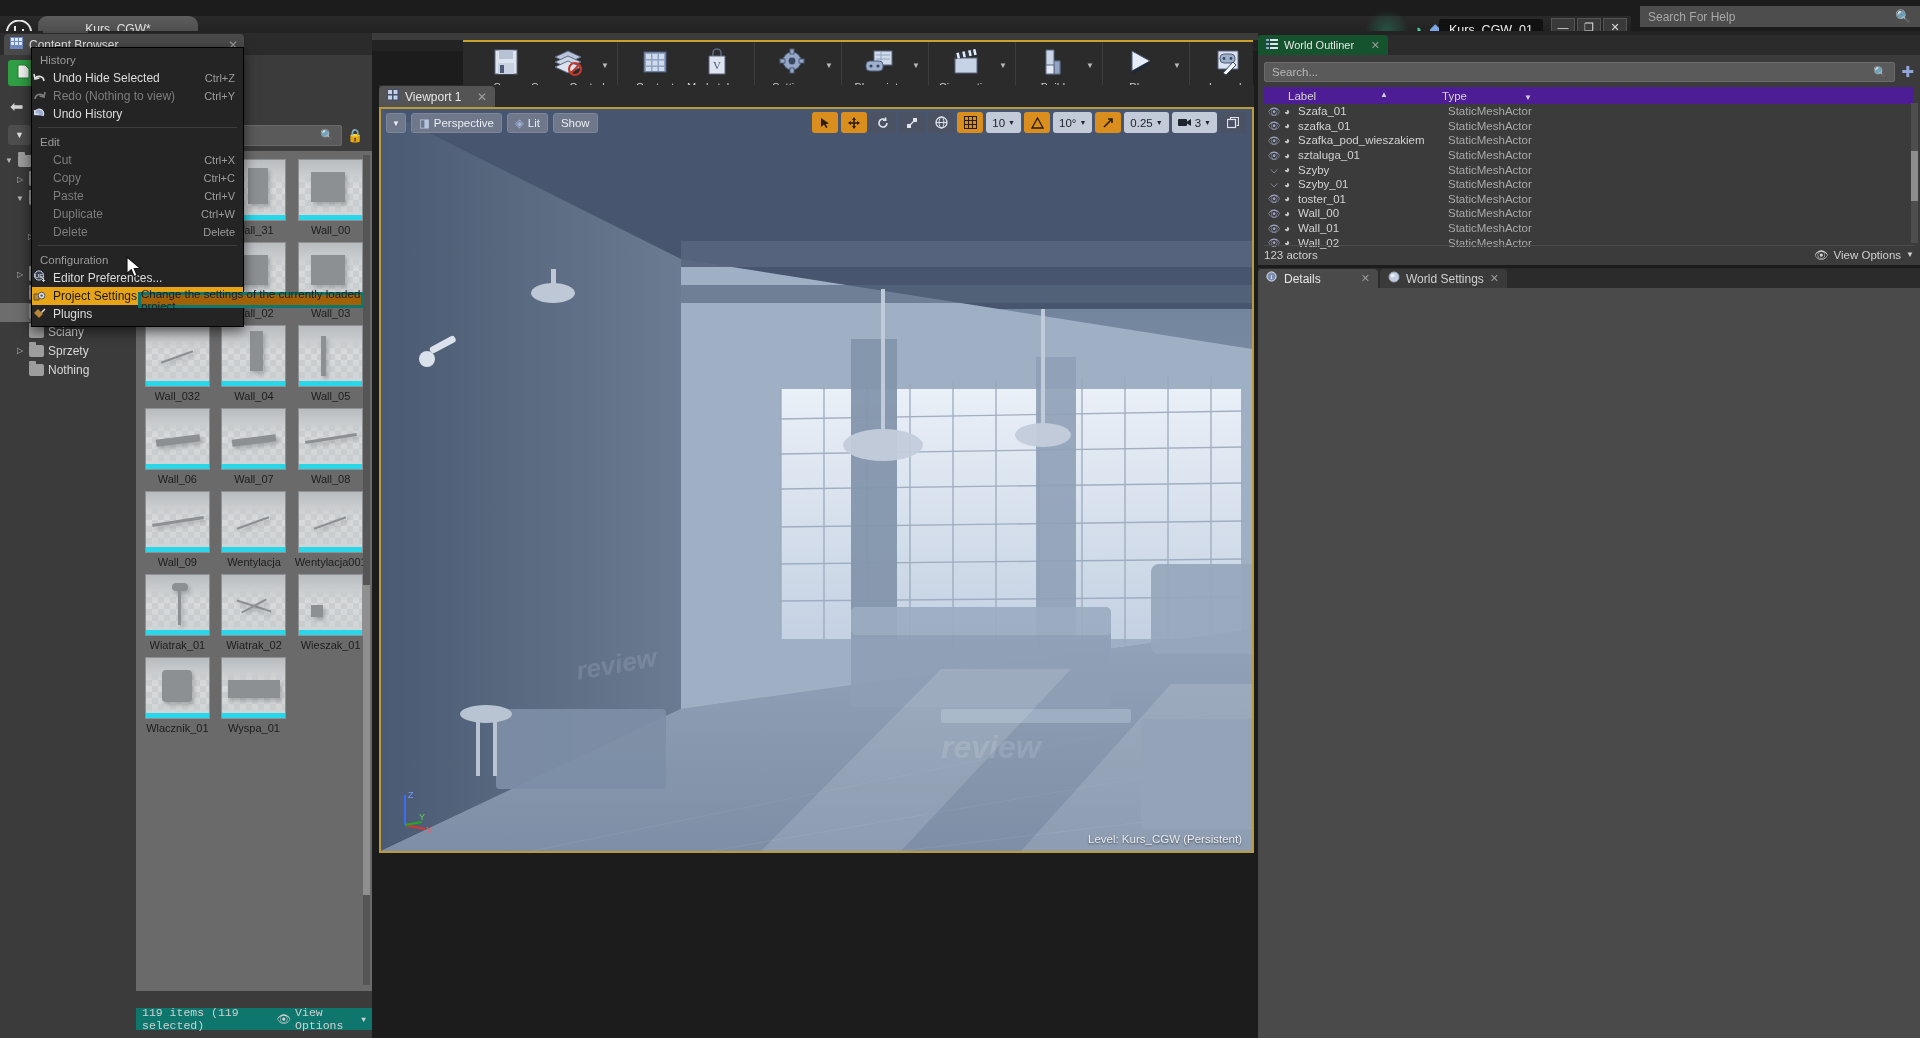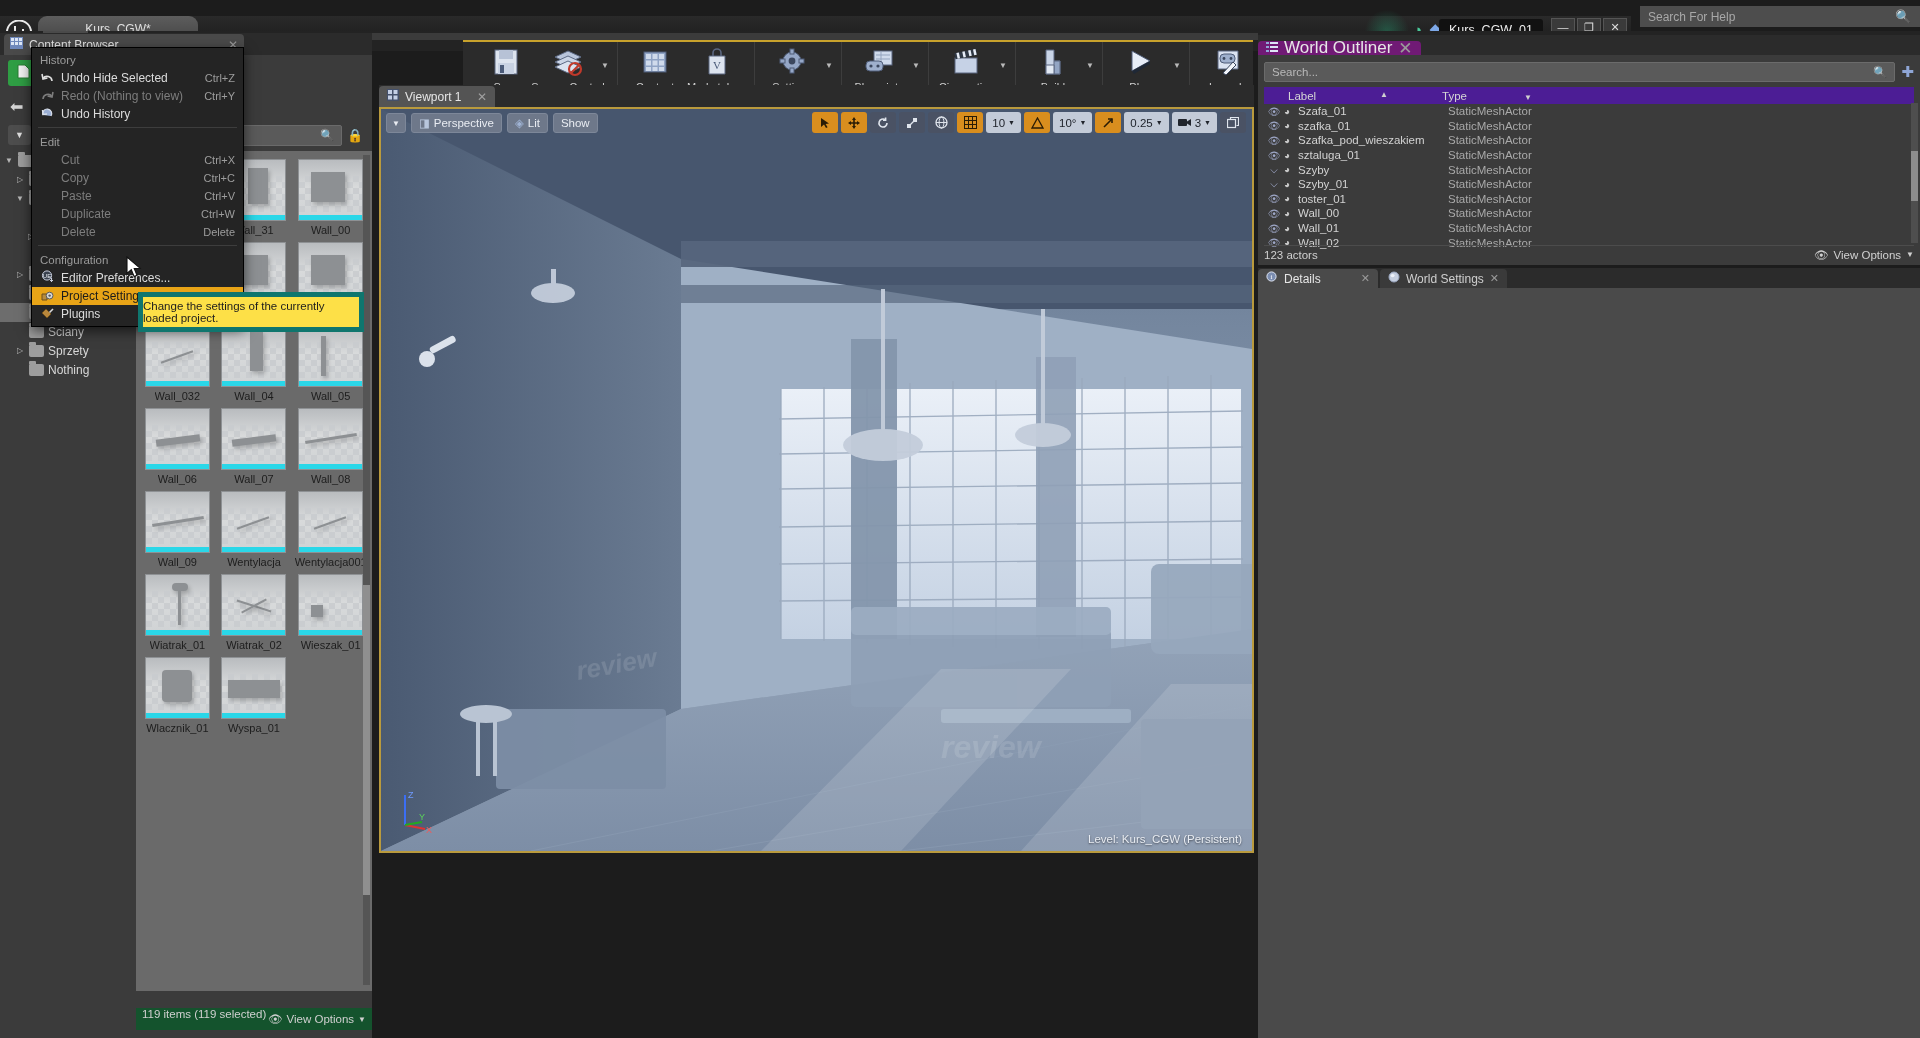--- a/index.html
+++ b/index.html
@@ -92,21 +92,21 @@
      background-image:linear-gradient(45deg,#c9cccf 25%,transparent 25%,transparent 75%,#c9cccf 75%),
                       linear-gradient(45deg,#c9cccf 25%,transparent 25%,transparent 75%,#c9cccf 75%);
      background-size:12px 12px; background-position:0 0,6px 6px; opacity:.85;}
   .athumb .bar{ position:absolute; left:0; bottom:0; width:100%; height:5px; background:#2ad7e8;}
   .athumb .obj{ position:absolute; background:#8d9093; box-shadow:2px 3px 4px #00000035;}
   .alabel{ font-size:11px; color:#1d1d1d; margin-top:3px; white-space:nowrap;
      max-width:74px; overflow:hidden; text-overflow:ellipsis;}
   .cb-scroll{ position:absolute; right:2px; top:100px; width:7px; height:830px; background:#555;}
   .cb-scroll i{ position:absolute; left:0; top:430px; width:7px; height:310px; background:#8f8f8f; display:block;}
   .cb-status{ position:absolute; left:136px; bottom:8px; width:236px; height:22px;
-     background:#14532d; display:flex; padding:0 6px; font-size:11.5px; color:#d0d0d0;}
+     background:#0f766e; display:flex; align-items:center; padding:0 6px; font-size:11.5px; color:#d0d0d0;font-family:Liberation Mono, monospace;}
   .cb-status .vo{ margin-left:auto; display:flex; align-items:center; gap:4px;}
 
   
   .vp{ position:absolute; left:379px; top:85px; width:875px; height:768px; background:#2b2b2b;}
   .vp-tabbar{ height:22px; background:#2b2b2b; display:flex; align-items:flex-end;}
   .vp-tab{ height:21px; background:#545454; border-radius:4px 4px 0 0; display:flex;
     align-items:center; gap:6px; padding:0 8px; font-size:12px; color:#e6e6e6; min-width:116px;}
   .vp-tab .x{margin-left:auto; color:#a0a0a0;}
   .vp-frame{ position:relative; width:875px; height:746px; border:2px solid #b99a3d; overflow:hidden;}
   .scene{ position:absolute; inset:0; background:
@@ -122,22 +122,22 @@
   .vb2.on{ background:#d98e1e; color:#2a1c05;}
   .vb2.dk{ background:#4a5264; color:#dfe4ec;}
   .axisw{ position:absolute; left:14px; bottom:16px; width:46px; height:46px; z-index:5;}
   .lvlinfo{ position:absolute; right:10px; bottom:6px; font-size:11.5px; color:#e8ecf2; z-index:5;
     text-shadow:0 1px 2px #00000088;}
   .wm{ position:absolute; color:#ffffff1f; font-size:26px; font-style:italic; font-weight:bold; }
 
   
   .wo{ position:absolute; left:1258px; top:35px; width:662px; height:230px; background:#3b3b3b;}
   .wo-tabbar{ height:20px; background:#2b2b2b; display:flex; align-items:flex-end;}
-  .wo-tab{ height:14px; background:#701a75; border-radius:4px 4px 0 0; display:flex; align-items:center;
-     gap:6px; padding:0 8px; font-size:17px; color:#e6e6e6; min-width:130px;}
+  .wo-tab{ height:20px; background:#14532d; border-radius:4px 4px 0 0; display:flex; align-items:center;
+     gap:6px; padding:0 8px; font-size:11px; color:#e6e6e6; min-width:130px;}
   .wo-tab .x{margin-left:auto; color:#9a9a9a;}
   .wo-search{ height:26px; margin:4px 6px 2px 6px; display:flex; align-items:center; gap:6px;}
   .wo-inp{ flex:1; height:20px; background:#5a5a5a; border:1px solid #6b6b6b; border-radius:2px;
     display:flex; align-items:center; padding:0 7px; font-size:11.5px; color:#b8b8b8;}
   .wo-hdr{ height:17px; background:#4c1d95; display:flex; font-size:11.5px; color:#d5d5d5;
     align-items:center; margin:0 6px;}
   .wo-hdr .c1{ width:178px; padding-left:24px; position:relative;}
   .wo-list{ margin:0 6px; position:relative;}
   .wo-row{ height:14.6px; display:flex; align-items:center; font-size:11.5px; color:#d2d2d2;}
   .wo-row .eye{ width:20px; text-align:center; color:#9fa8c9; font-size:10px;}
@@ -156,28 +156,28 @@
      gap:6px; padding:0 8px; font-size:12px; color:#e6e6e6; min-width:120px;}
   .det-tab.off{ background:#3a3a3a; color:#cfcfcf;}
   .det-tab .x{margin-left:auto; color:#9a9a9a; font-size:11px;}
   .det-msg{ text-align:center; margin-top:28px; font-size:12.5px; color:#d9d9d9;}
 
   
   .menu{ position:absolute; left:31px; top:47px; width:213px; background:#242424;
      border:1px solid #000; box-shadow:0 4px 12px #0009; z-index:60; padding:2px 0 3px;}
   .msec{ font-size:11.5px; color:#9a9a9a; padding:4px 0 3px 8px;}
   .mrow{ height:18px; display:flex; align-items:center; font-size:12px; color:#dcdcdc;
-     padding-left:8px; padding-right:8px; gap:7px;}
+     padding-left:0; padding-right:8px; gap:7px;}
   .mrow.dis{ color:#7d7d7d;}
   .mrow.hl{ background:#e8a417; color:#1b1b1b;}
   .mrow .sc{ margin-left:auto; font-size:11px; color:#9d9d9d;}
   .mrow .mi-ico{ width:14px; text-align:center; font-size:12px;}
   .msep{ height:1px; background:#3d3d3d; margin:4px 6px;}
-  .tooltip{ position:absolute; left:138px; top:292px; width:226px; height:40px; background:#fde047;
-     border:5px solid #0f766e; display:flex; align-items:center; justify-content:center;
+  .tooltip{ position:absolute; left:138px; top:292px; width:226px; height:16px; background:#a16207;
+     border:3px solid #0f766e; display:flex; align-items:center; justify-content:center;
      font-size:11.5px; color:#1d1d1d; z-index:70;}
   .cursor{ position:absolute; left:126px; top:256px; z-index:80; }
 
   .greytop{ position:absolute; left:372px; top:33px; width:886px; height:7px; background:#3b3b3b;}
 </style>
 </head>
 <body>
 
 <div class="app">
 

